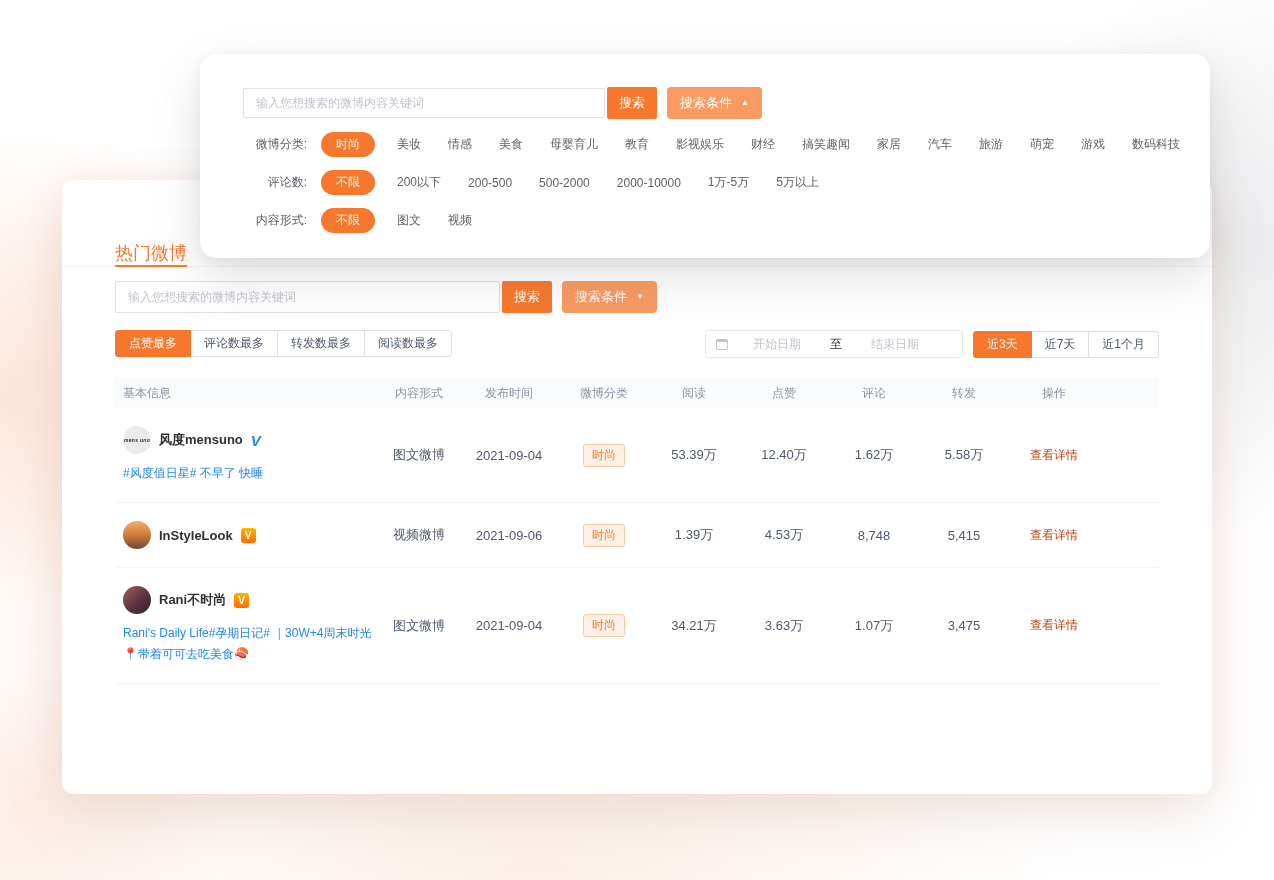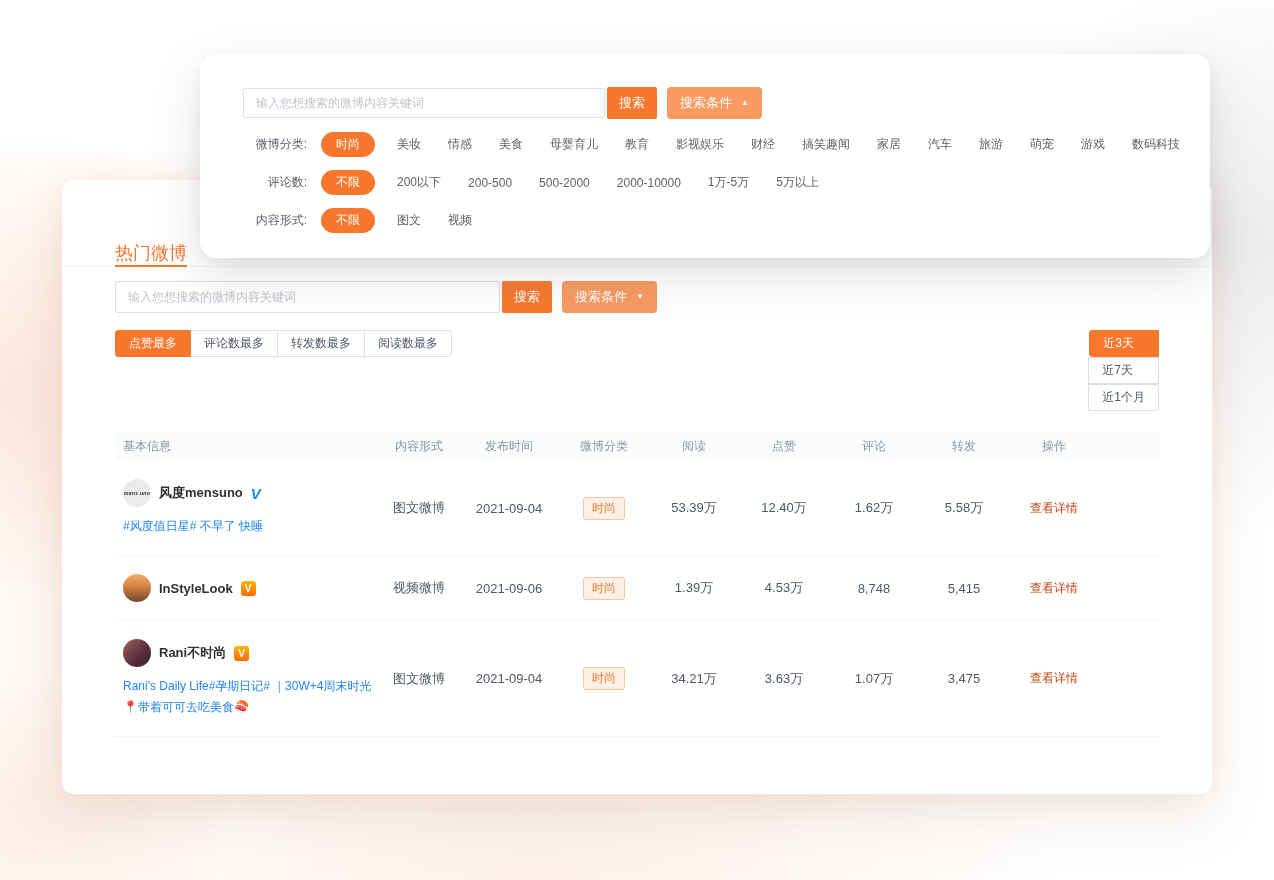--- a/index.html
+++ b/index.html
@@ -35,21 +35,21 @@
           border:1px solid #dcdfe6; margin-left:-1px; cursor:pointer; white-space:nowrap; }
   .btn-group .gbtn:first-child { margin-left:0; border-radius:3px 0 0 3px; }
   .btn-group .gbtn:last-child { border-radius:0 3px 3px 0; }
   .gbtn.active { background:#f7772c; border-color:#f7772c; color:#fff; position:relative; z-index:1; }
   .date-area { display:flex; align-items:center; }
   .date-input { display:flex; align-items:center; width:258px; height:28px; border:1px solid #e4e7ed; border-radius:4px; padding:0 10px; font-size:12px; color:#c0c4cc; background:#fff; cursor:pointer; }
   .cal-icon { width:12px; height:11px; border:1px solid #c0c4cc; border-top-width:3px; border-radius:2px; display:inline-block; }
   .date-start,.date-end { width:86px; text-align:center; }
   .date-start { margin-left:6px; }
   .date-sep { color:#303133; width:32px; text-align:center; }
-  .quick-group { margin-left:10px;flex-direction:column; }
+  .quick-group { margin-left:10px; }
   
   .wtable { margin:20px 53px 0; }
   .thead { display:flex; align-items:center; height:30px; background:#fafbfc; font-size:12px; color:#8d93a1; padding:0 60px 0 8px; }
   .th-info { flex:1; text-align:left; }
   .cw-form { width:80px; text-align:center; }
   .cw-date { width:100px; text-align:center; }
   .cw { width:90px; text-align:center; }
   .trow { display:flex; align-items:center; border-bottom:1px solid #f2f4f7; padding:18px 60px 18px 8px; }
   .td-info { flex:1; }
   .user-line { display:flex; align-items:center; gap:8px; }
@@ -95,20 +95,26 @@
   </div>
 
   <div class="mp-controls">
     <div class="btn-group">
       <span class="gbtn active">点赞最多</span>
       <span class="gbtn">评论数最多</span>
       <span class="gbtn">转发数最多</span>
       <span class="gbtn">阅读数最多</span>
     </div>
     <div class="date-area">
+      <div class="date-input">
+        <span class="cal-icon"></span>
+        <span class="date-start">开始日期</span>
+        <span class="date-sep">至</span>
+        <span class="date-end">结束日期</span>
+      </div>
       <div class="btn-group quick-group">
         <span class="gbtn active">近3天</span>
         <span class="gbtn">近7天</span>
         <span class="gbtn">近1个月</span>
       </div>
     </div>
   </div>
 
   <div class="wtable">
     <div class="thead">

